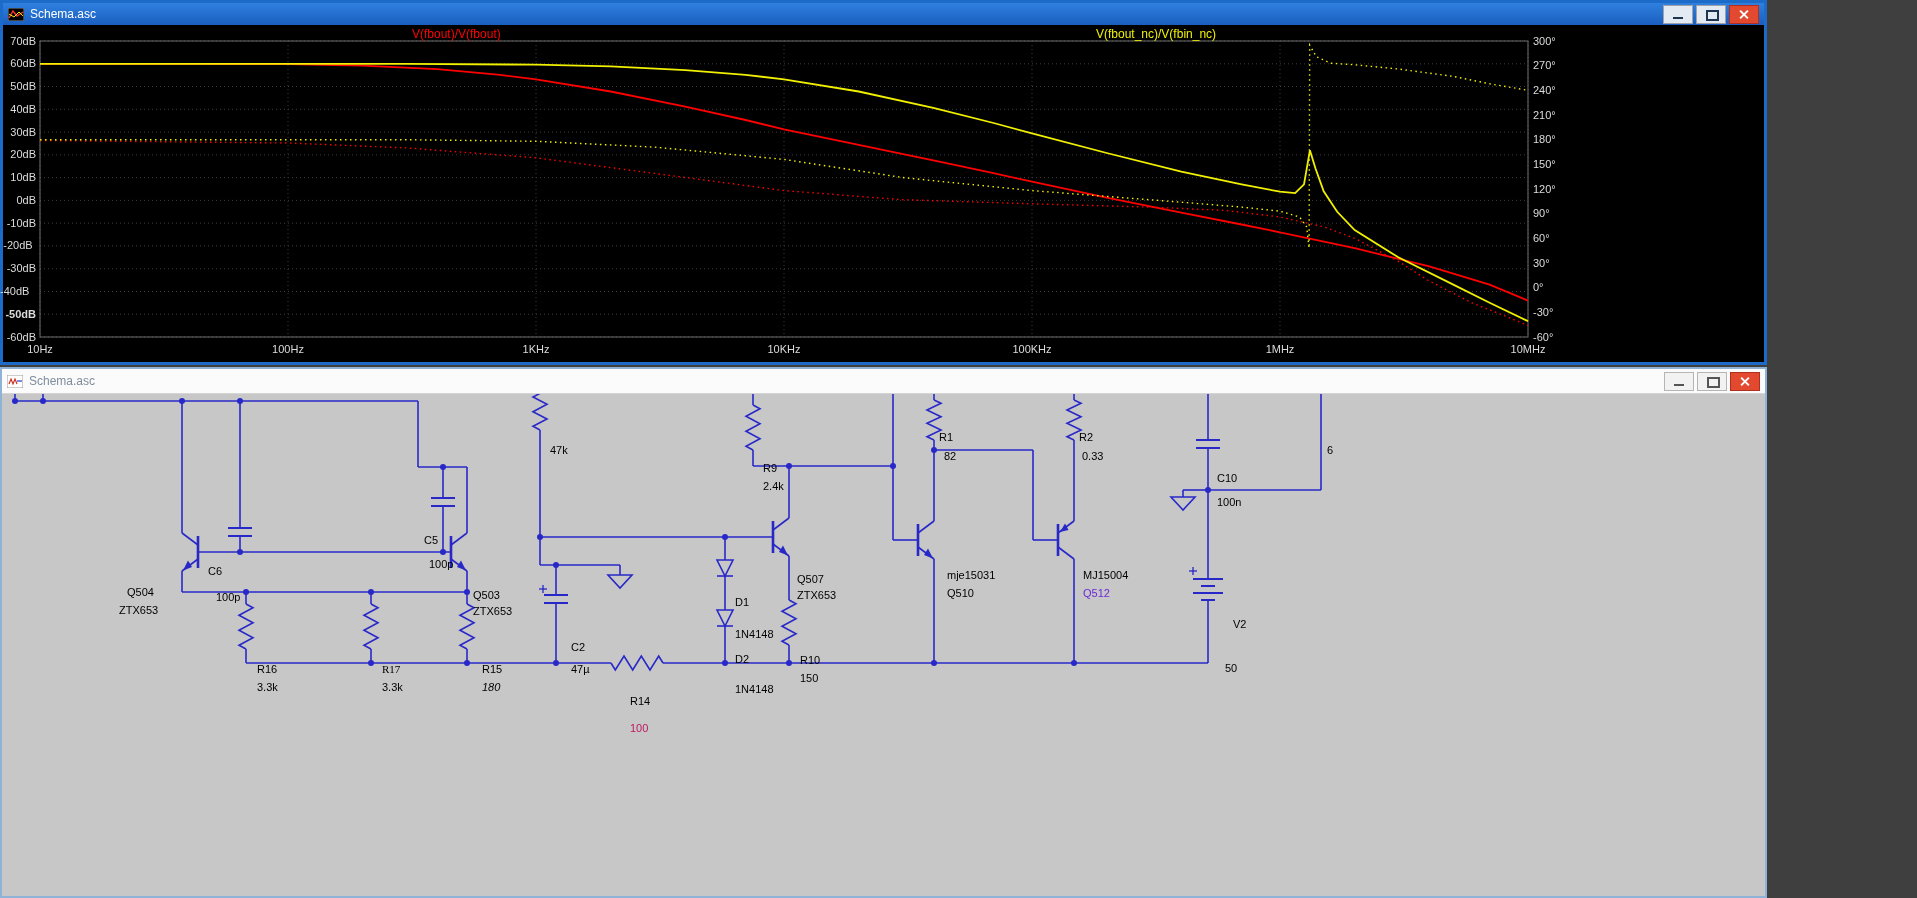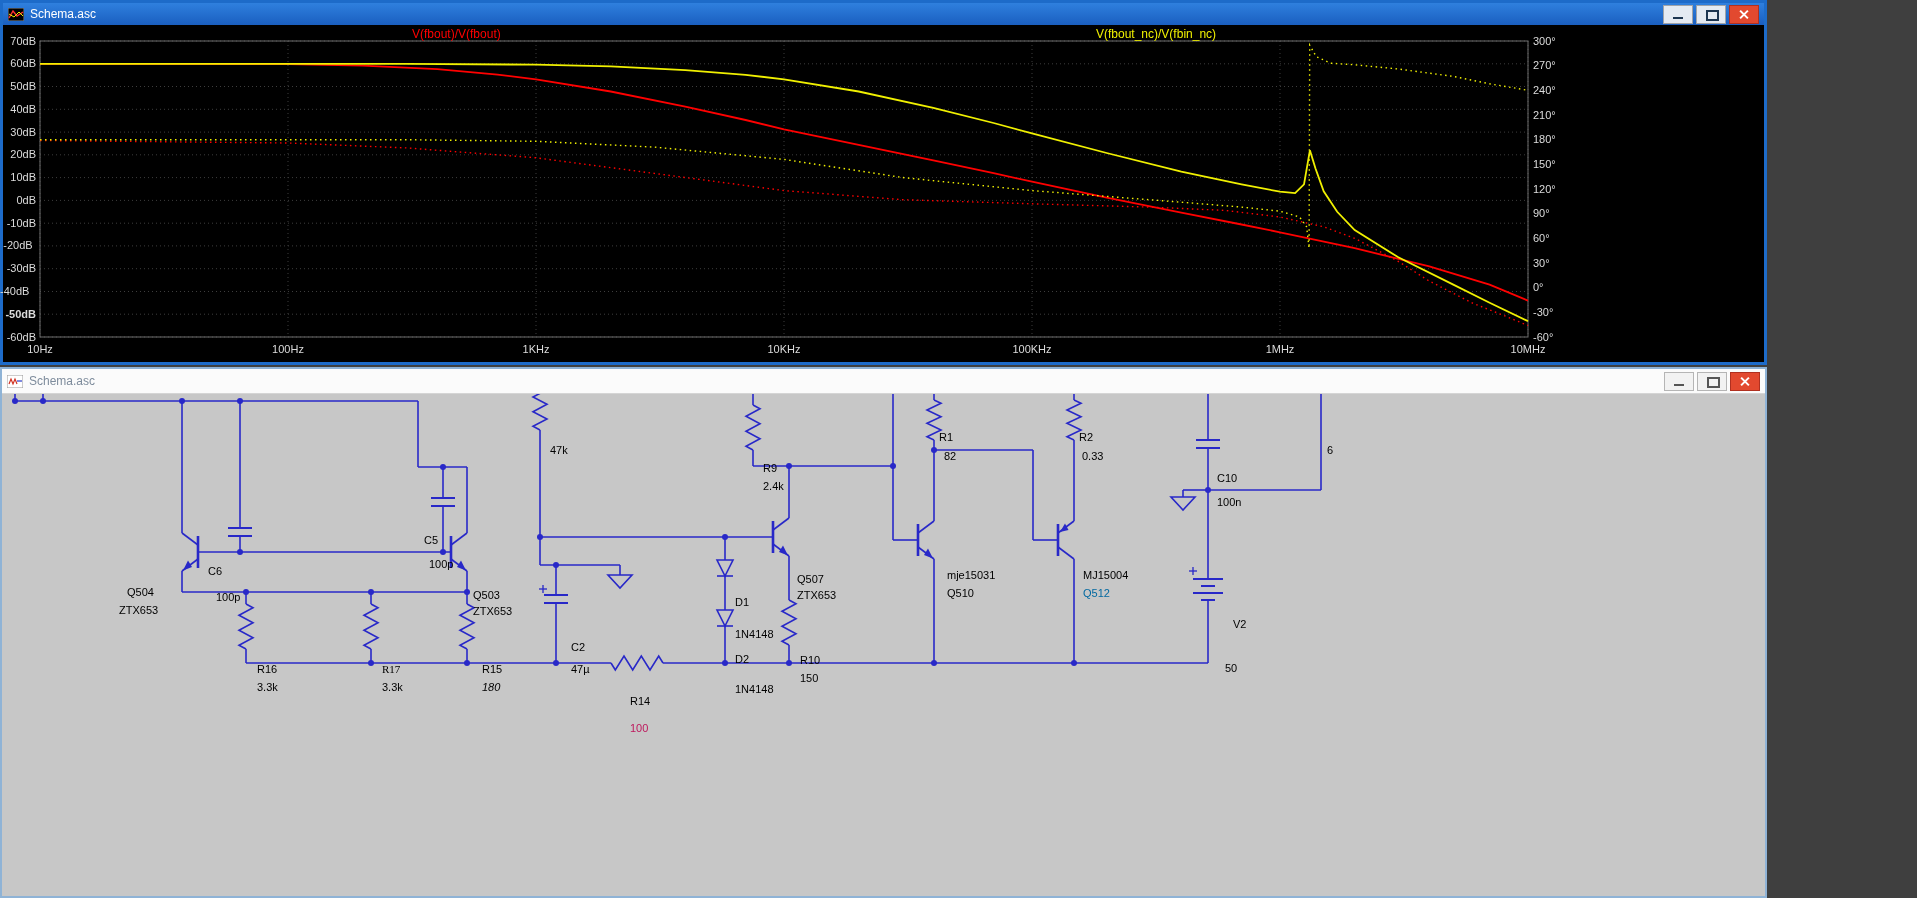--- a/index.html
+++ b/index.html
@@ -308,21 +308,21 @@
         <div class="slabel" style="left: 213px; top: 149px; color: rgb(0, 0, 0);">100p</div>
         <div class="slabel" style="left: 124px; top: 144px; color: rgb(0, 0, 0);">Q504</div>
         <div class="slabel" style="left: 116px; top: 162px; color: rgb(0, 0, 0);">ZTX653</div>
         <div class="slabel" style="left: 470px; top: 147px; color: rgb(0, 0, 0);">Q503</div>
         <div class="slabel" style="left: 470px; top: 163px; color: rgb(0, 0, 0);">ZTX653</div>
         <div class="slabel" style="left: 794px; top: 131px; color: rgb(0, 0, 0);">Q507</div>
         <div class="slabel" style="left: 794px; top: 147px; color: rgb(0, 0, 0);">ZTX653</div>
         <div class="slabel" style="left: 944px; top: 127px; color: rgb(0, 0, 0);">mje15031</div>
         <div class="slabel" style="left: 944px; top: 145px; color: rgb(0, 0, 0);">Q510</div>
         <div class="slabel" style="left: 1080px; top: 127px; color: rgb(0, 0, 0);">MJ15004</div>
-        <div class="slabel" style="left: 1080px; top: 145px; color: #0369a1;">Q512</div>
+        <div class="slabel" style="left: 1080px; top: 145px; color: #6d28d9;">Q512</div>
         <div class="slabel" style="left: 732px; top: 154px; color: rgb(0, 0, 0);">D1</div>
         <div class="slabel" style="left: 732px; top: 186px; color: rgb(0, 0, 0);">1N4148</div>
         <div class="slabel" style="left: 732px; top: 211px; color: rgb(0, 0, 0);">D2</div>
         <div class="slabel" style="left: 732px; top: 241px; color: rgb(0, 0, 0);">1N4148</div>
         <div class="slabel" style="left: 568px; top: 199px; color: rgb(0, 0, 0);">C2</div>
         <div class="slabel" style="left: 568px; top: 221px; color: rgb(0, 0, 0);">47µ</div>
         <div class="slabel" style="left: 254px; top: 221px; color: rgb(0, 0, 0);">R16</div>
         <div class="slabel" style="left: 254px; top: 239px; color: rgb(0, 0, 0);">3.3k</div>
         <div class="slabel" style="left: 379px; top: 221px; color: rgb(0, 0, 0); font-family: Liberation Serif, serif;">R17</div>
         <div class="slabel" style="left: 379px; top: 239px; color: rgb(0, 0, 0);">3.3k</div>

